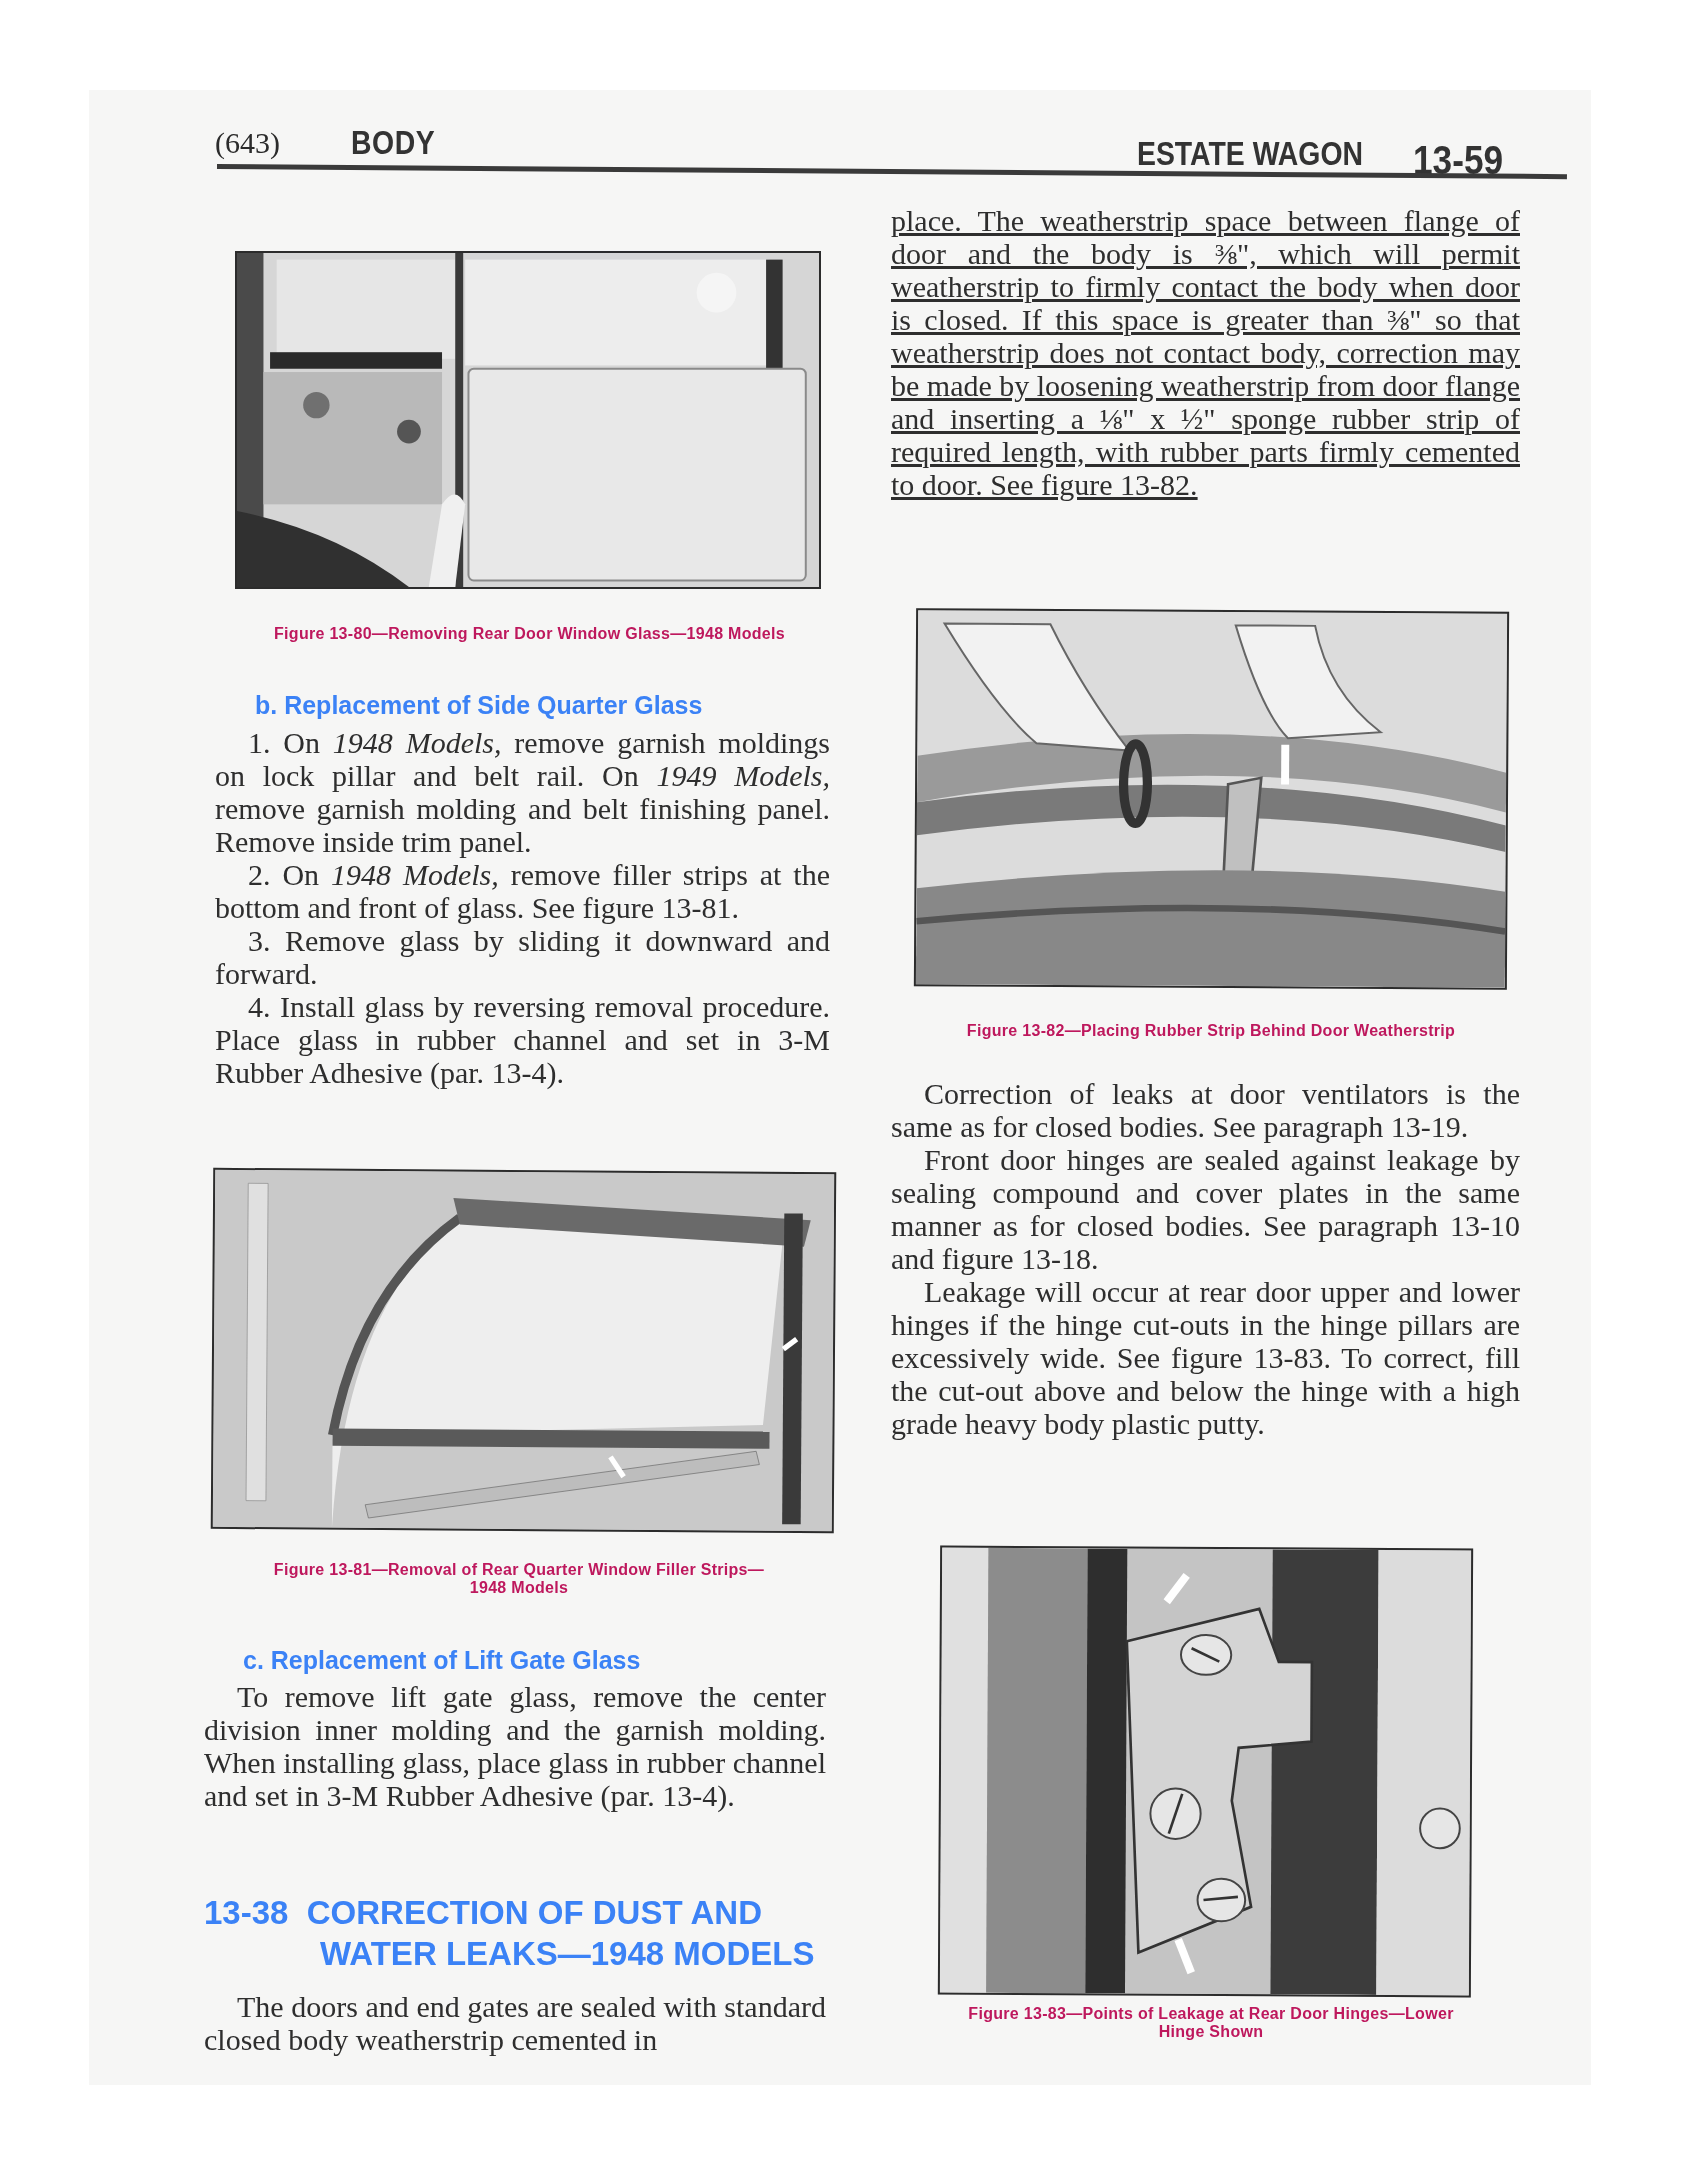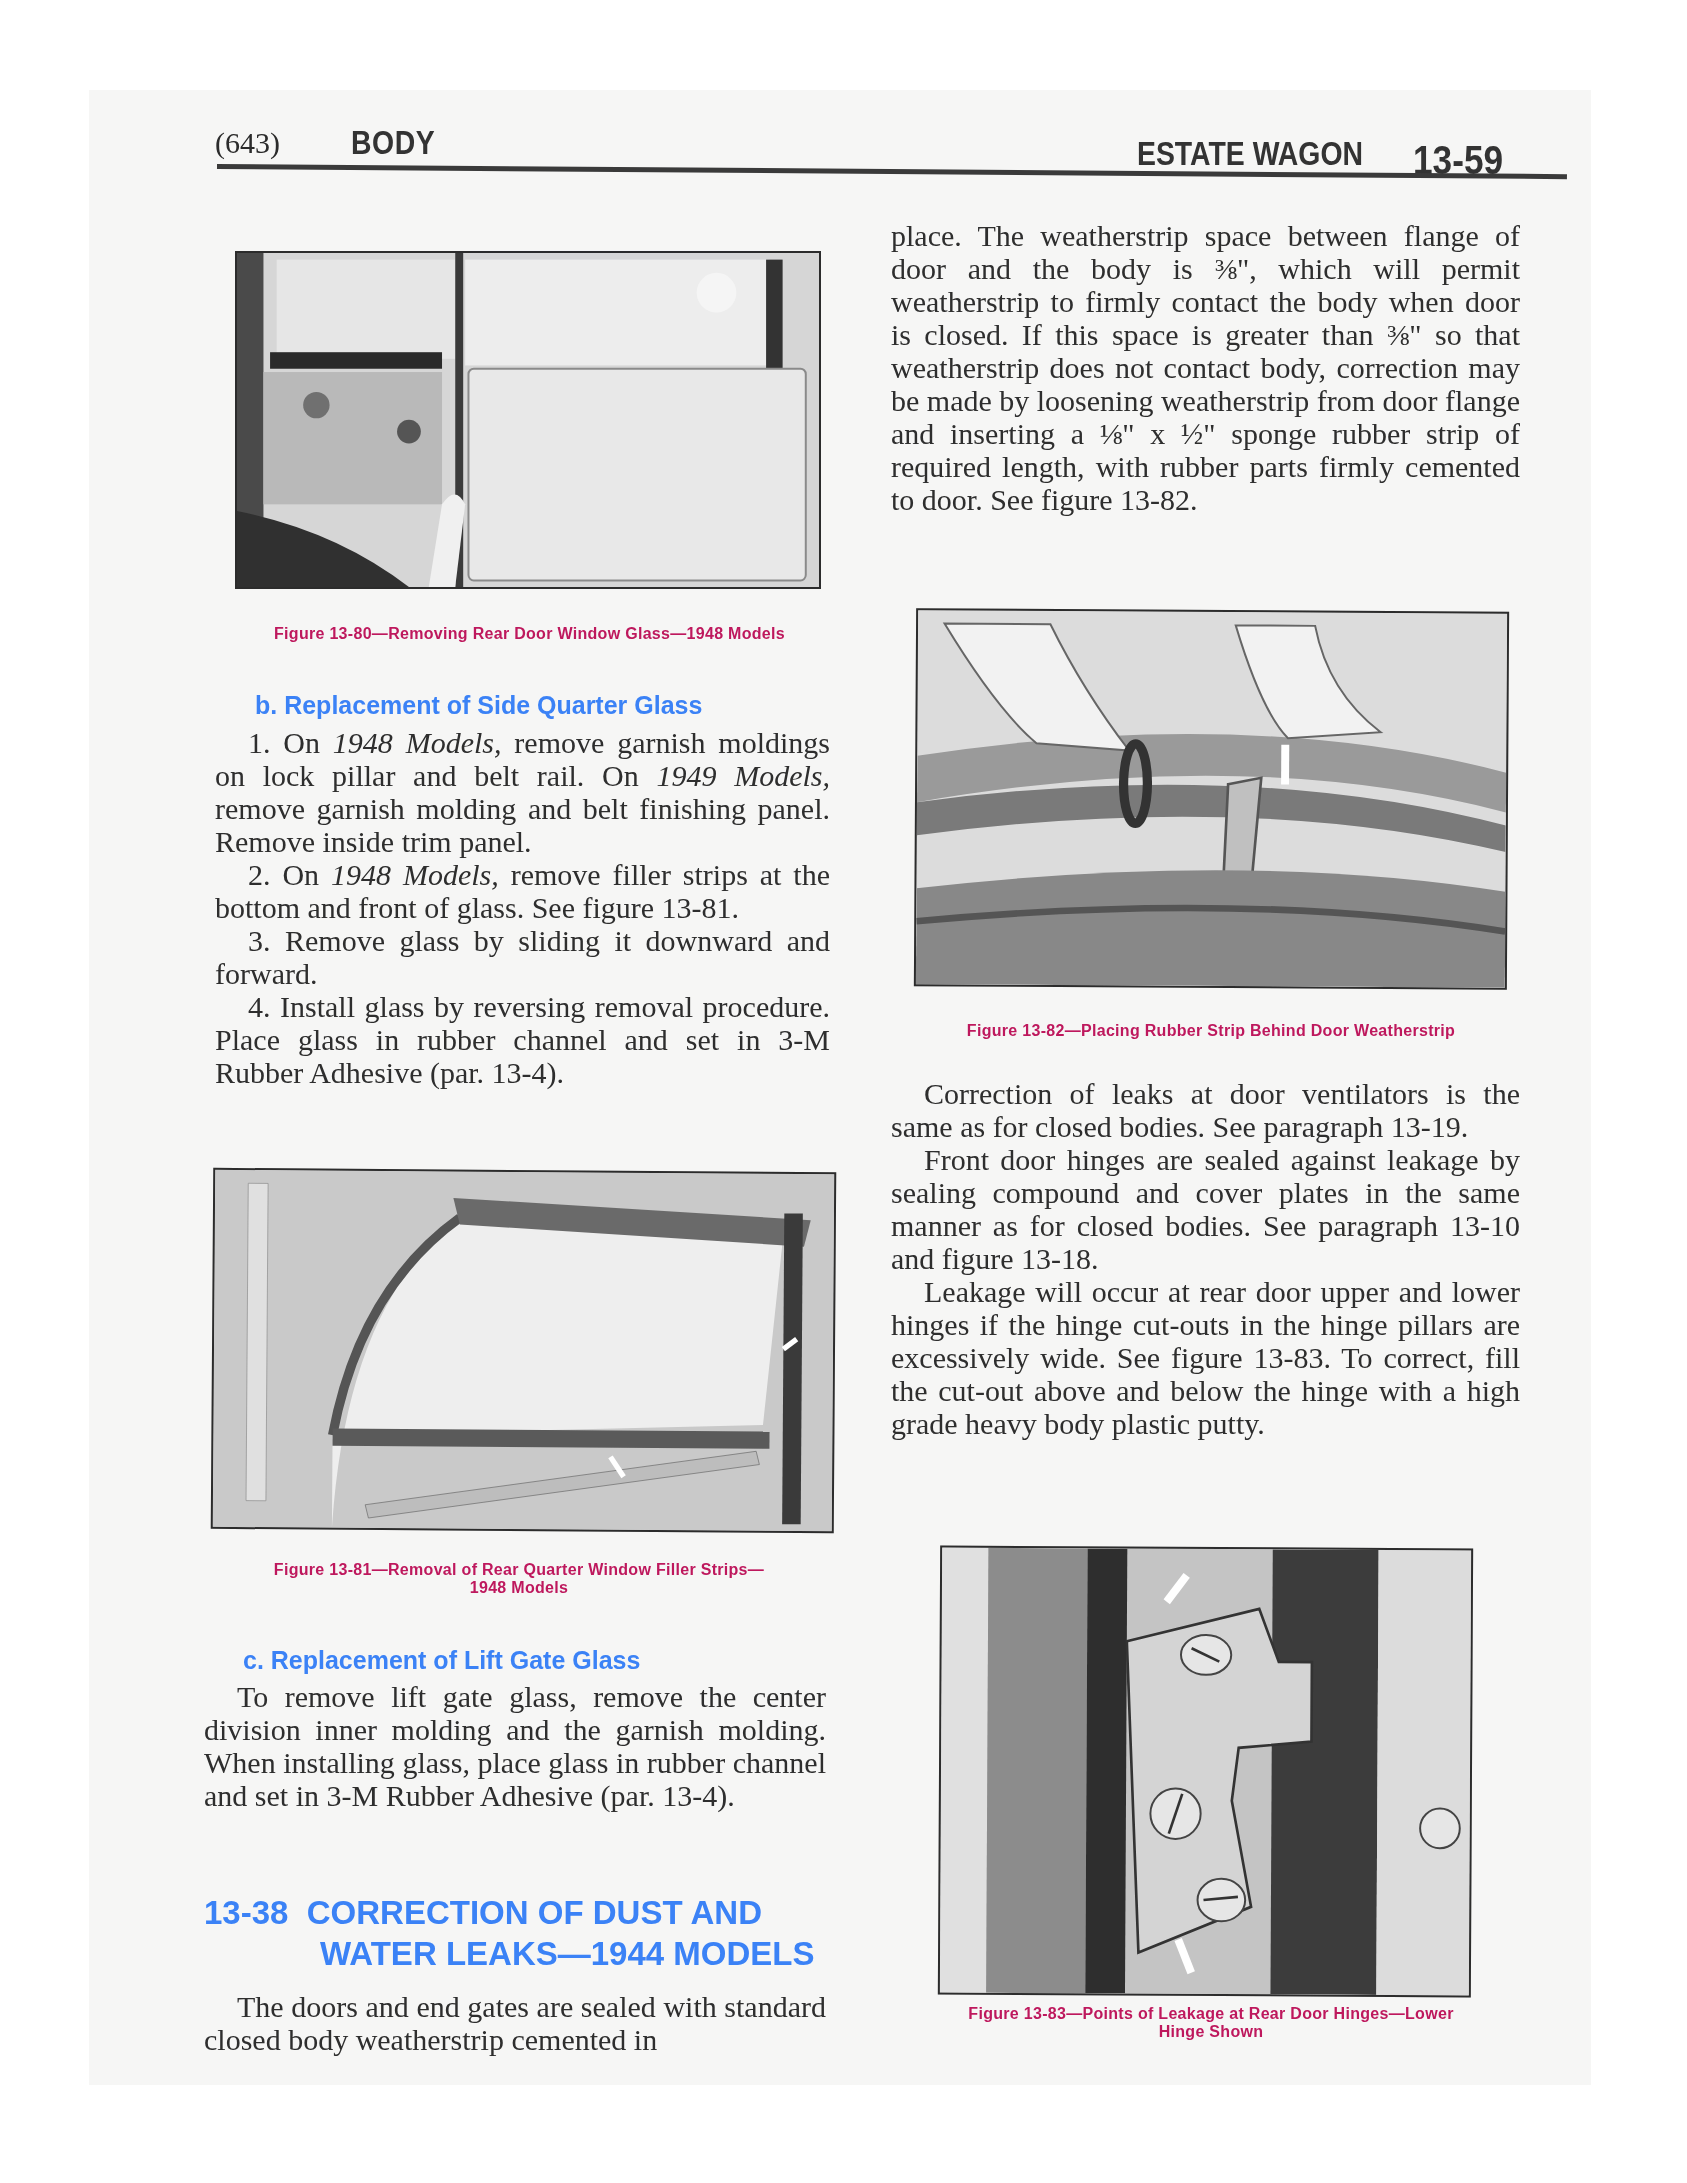--- a/index.html
+++ b/index.html
@@ -88,27 +88,27 @@
   <div>1948 Models</div>
 </div>
 
 <div class="abs subhead" style="left:243px; top:1646px;text-align:center;">c.  Replacement of Lift Gate Glass</div>
 <div class="abs body-text" style="left:204px; top:1680px; width:622px;">
   <p>To remove lift gate glass, remove the center division inner molding and the garnish molding. When installing glass, place glass in rubber channel and set in 3-M Rubber Adhesive (par. 13-4).</p>
 </div>
 
 <div class="abs section-head" style="left:204px; top:1892px; width:662px;">
   <div><span>13-38</span>&nbsp;&nbsp;<span>CORRECTION OF DUST AND</span></div>
-  <div style="padding-left:116px;">WATER LEAKS—1944 MODELS</div>
+  <div style="padding-left:116px;">WATER LEAKS—1948 MODELS</div>
 </div>
 <div class="abs body-text" style="left:204px; top:1990px; width:622px;">
   <p>The doors and end gates are sealed with standard closed body weatherstrip cemented in</p>
 </div>
 
-<div class="abs body-text" style="left:891px; top:219px; width:629px;">
+<div class="abs body-text" style="left:891px; top:204px; width:629px;text-decoration:underline;">
   <p class="noindent">place. The weatherstrip space between flange of door and the body is ⅜", which will permit weatherstrip to firmly contact the body when door is closed. If this space is greater than ⅜" so that weatherstrip does not contact body, correction may be made by loosening weatherstrip from door flange and inserting a ⅛" x ½" sponge rubber strip of required length, with rubber parts firmly cemented to door. See figure 13-82.</p>
 </div>
 
 <div class="photo" style="left:915px; top:610px; width:589px; height:374px; transform:rotate(0.35deg);">
   <svg viewBox="0 0 890 565" preserveAspectRatio="none">
     <rect x="0" y="0" width="890" height="565" fill="#dcdcdc"></rect>
     <path d="M0,220 Q500,140 890,240 L890,300 Q500,200 0,290 Z" fill="#9a9a9a"></path>
     <path d="M0,290 Q500,220 890,320 L890,360 Q500,270 0,340 Z" fill="#7a7a7a"></path>
     <path d="M470,260 L520,250 L500,480 L460,490 Z" fill="#c0c0c0" stroke="#555" stroke-width="4"></path>
     <path d="M0,420 Q500,360 890,420 L890,565 L0,565 Z" fill="#888"></path>

